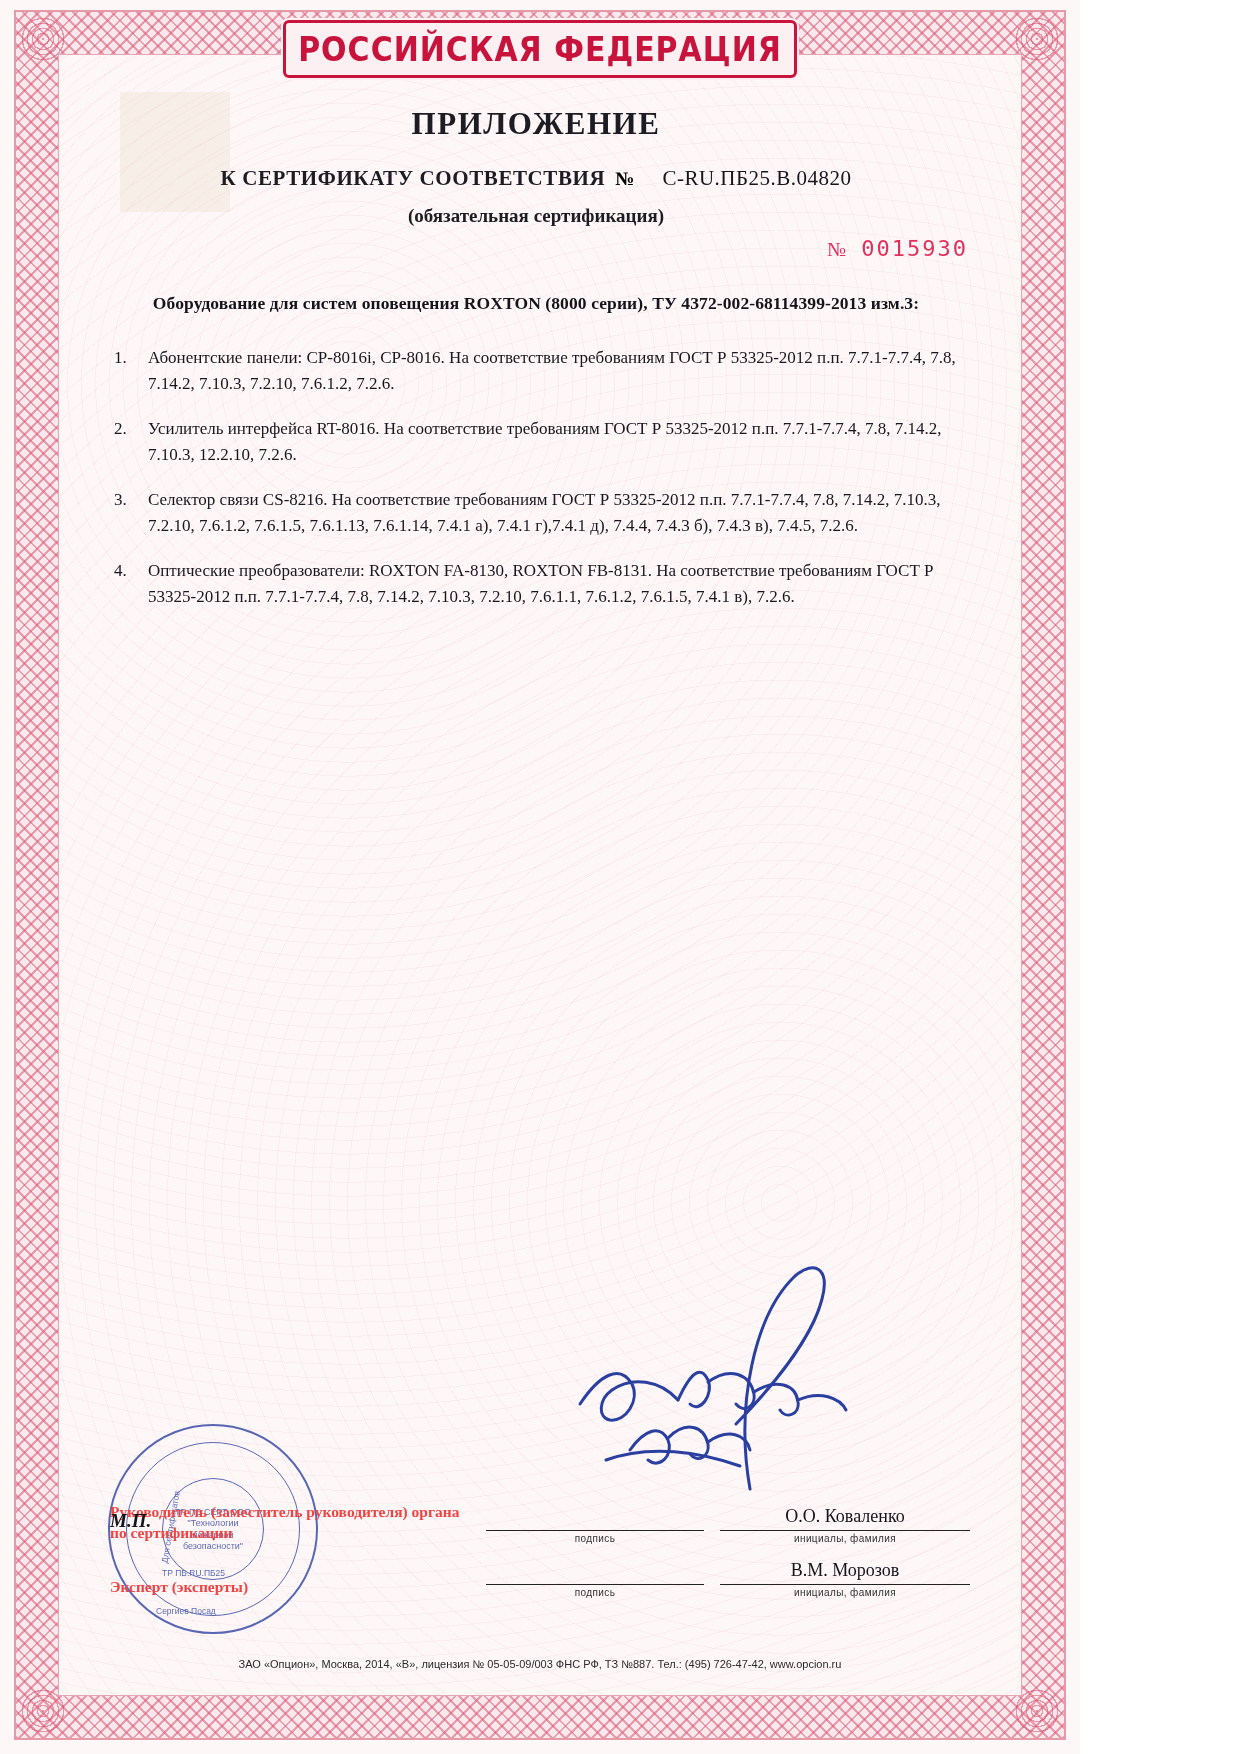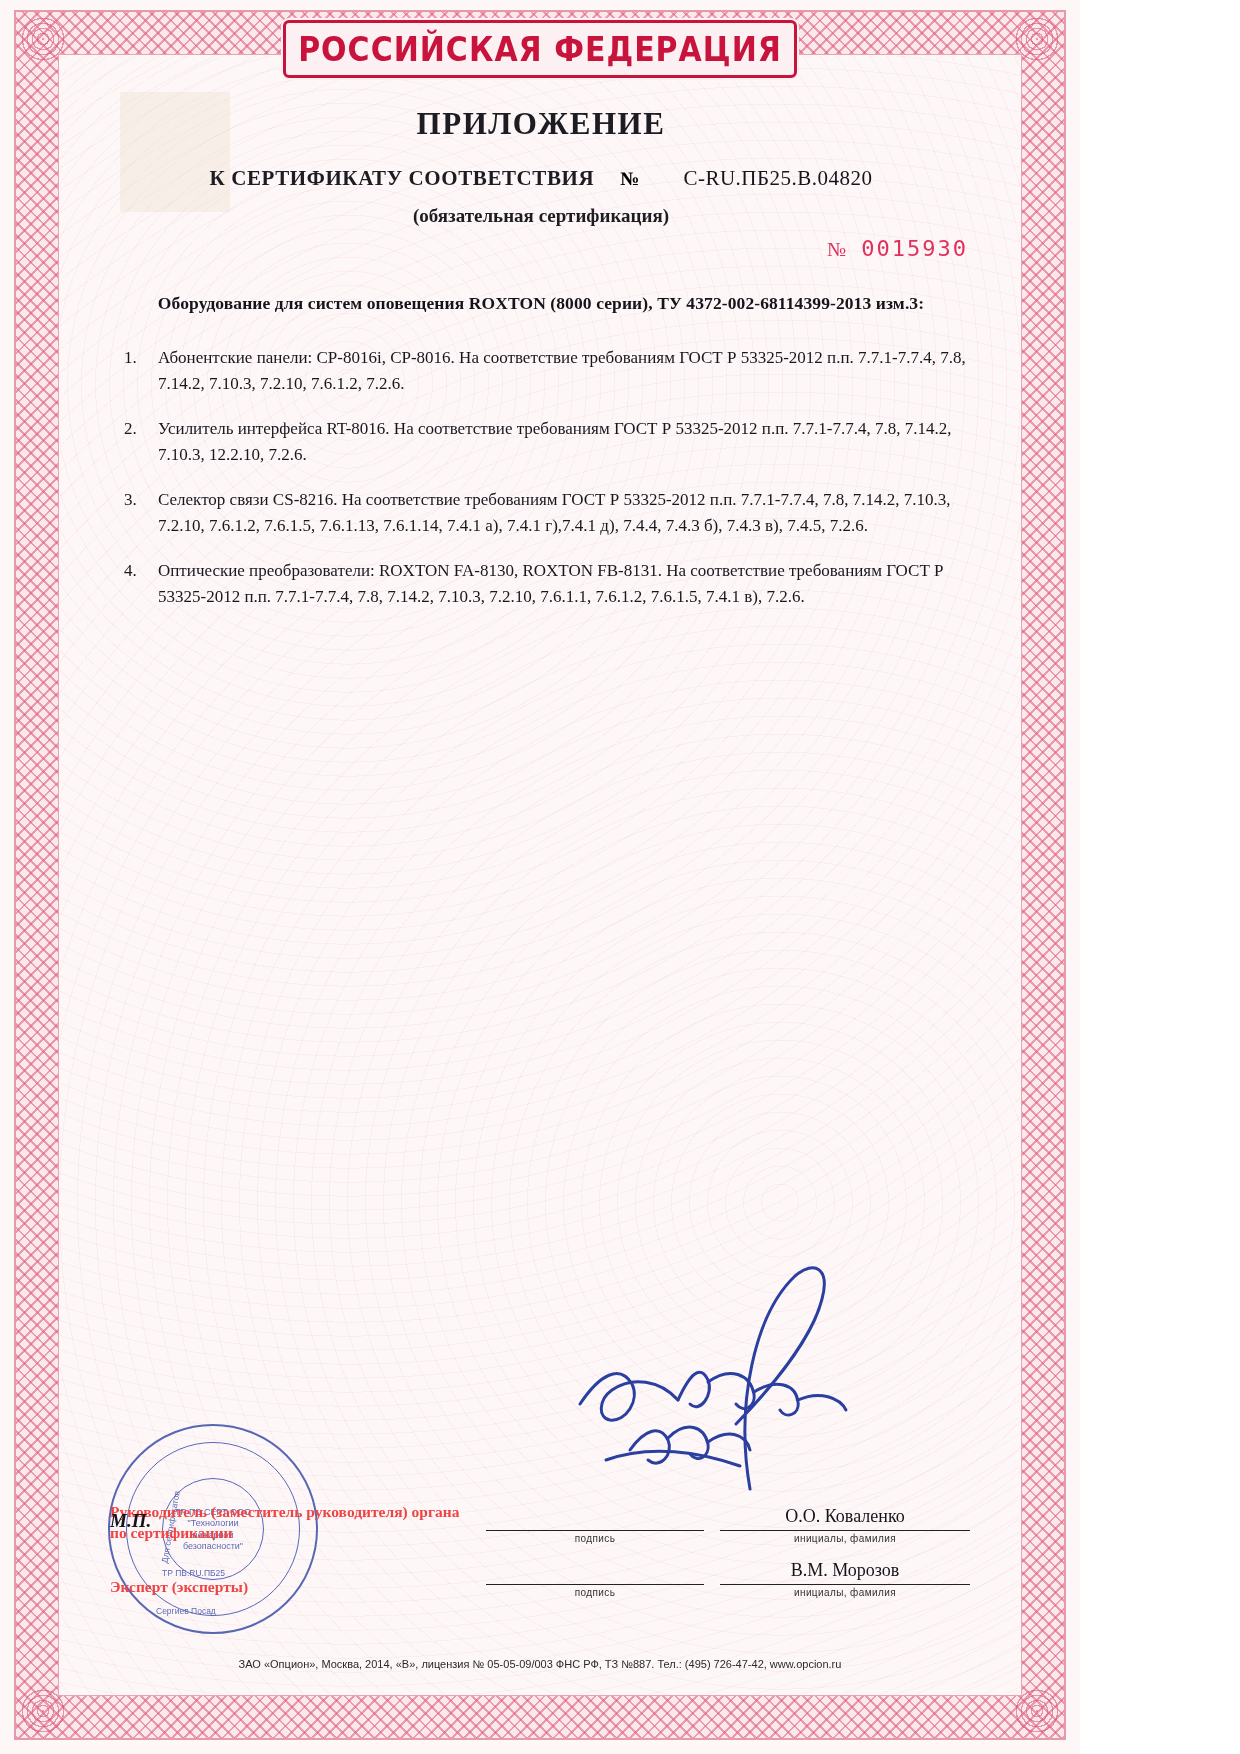--- a/index.html
+++ b/index.html
@@ -101,38 +101,38 @@
     font-size: 30px;
     letter-spacing: 1px;
     color: #c8143c;
     transform: scaleY(1.12);
     white-space: nowrap;
   }
 
   
   .content {
     position: absolute;
-    left: 112px;
+    left: 102px;
     right: 110px;
     top: 96px;
   }
   .doc-title {
     text-align: center;
     font-size: 31px;
     font-weight: bold;
     letter-spacing: 1.5px;
     color: #1c1c22;
     margin-top: 10px;
   }
   .subtitle-row {
     display: flex;
     align-items: baseline;
     justify-content: center;
     margin-top: 24px;
-    gap: 26px;
+    gap: 10px;
   }
   .subtitle {
     font-size: 21px;
     font-weight: bold;
     letter-spacing: 0.6px;
     color: #1c1c22;
   }
   .subtitle-no {
     font-size: 19px;
     font-weight: bold;

